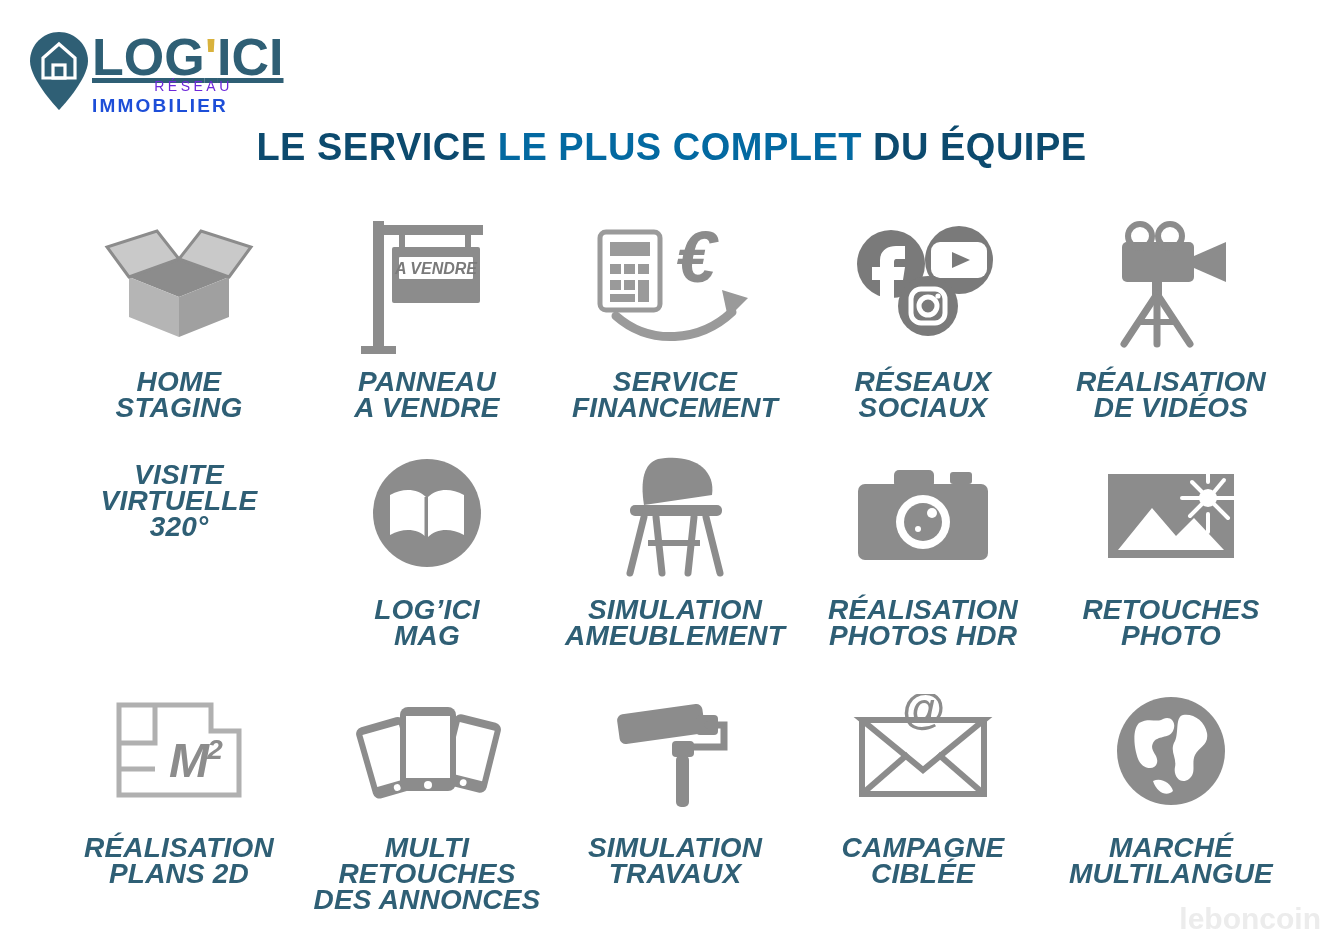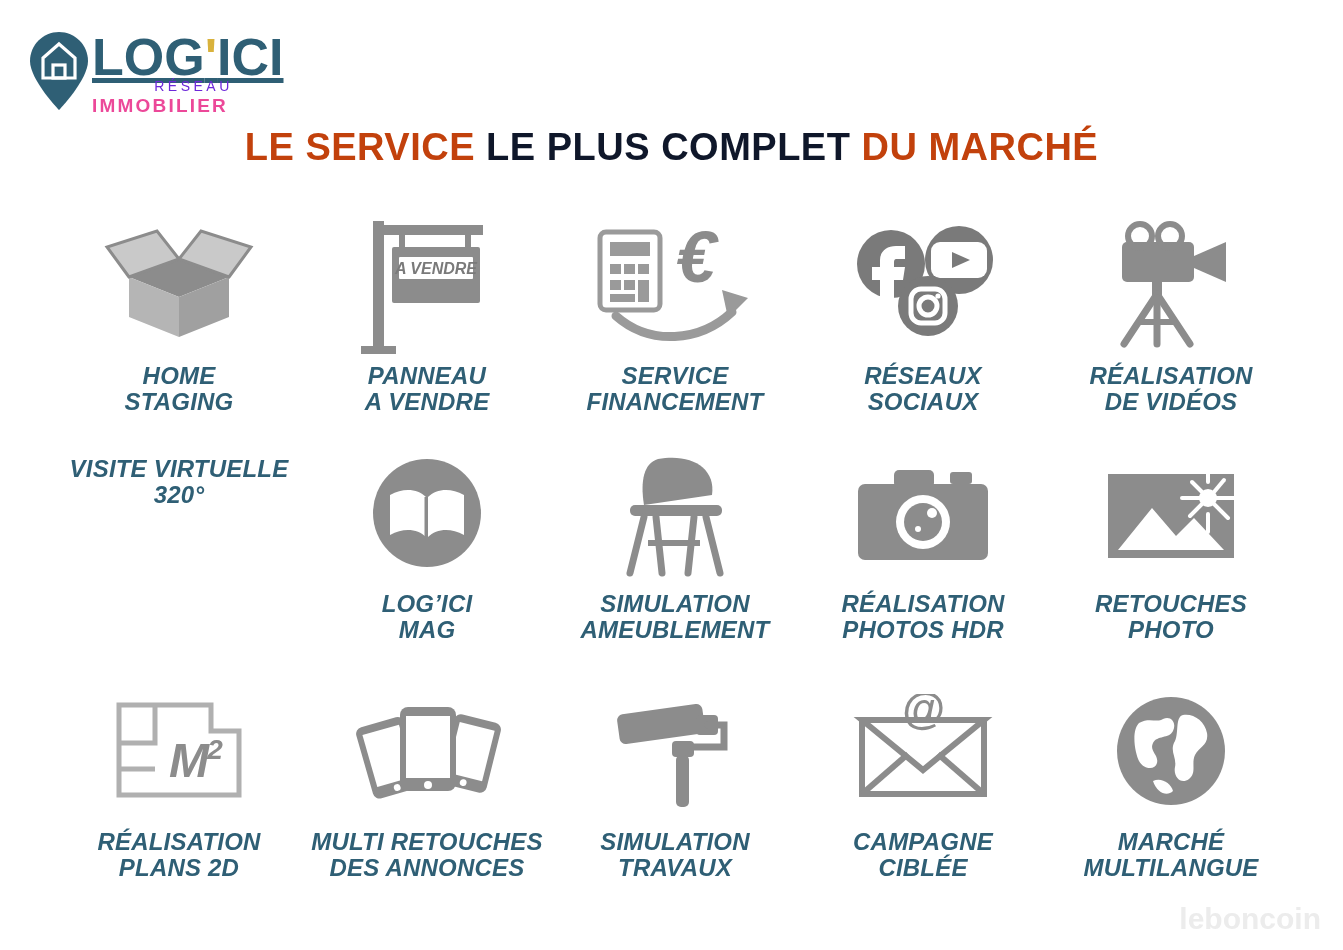--- a/index.html
+++ b/index.html
@@ -52,40 +52,40 @@
     font-size: 14px;
     color: #6d28d9;
     letter-spacing: 3.5px;
     text-align: center;
     width: 203px;
     margin-top: -6px;
     font-weight: normal;
   }
   .logo-sub2 {
     font-size: 19px;
-    color: #ec4899;
+    color: #1d4ed8;
     letter-spacing: 2.2px;
     font-weight: bold;
     margin-top: 1px;
   }
 
   
   .title {
     position: absolute;
     top: 126px;
     left: 0;
     width: 1343px;
     text-align: center;
     font-size: 38px;
     font-weight: bold;
     letter-spacing: 0.5px;
     white-space: nowrap;
   }
-  .t-dark { color: #c2410c; }
-  .t-grey { color: #0f172a; }
+  .t-dark { color: #0c4a6e; }
+  .t-grey { color: #0369a1; }
 
   
   .grid {
     position: absolute;
     top: 215px;
     left: 55px;
     width: 1240px;
     display: grid;
     grid-template-columns: repeat(5, 248px);
     grid-template-rows: repeat(3, 233px);
@@ -98,26 +98,26 @@
   }
   .icon-box {
     height: 140px;
     display: flex;
     align-items: center;
     justify-content: center;
   }
   .cell-label {
     text-align: center;
     color: #2f5f75;
-    font-size: 24px;
+    font-size: 28px;
     font-weight: bold;
     line-height: 26px;
     letter-spacing: 0.2px;
     white-space: pre-line;
-    margin-top: 8px;
+    margin-top: 14px;
   }
   
   .grid .cell:nth-child(n+6):nth-child(-n+10) .icon-box { height: 135px; }
   .grid .cell:nth-child(n+11) .icon-box { height: 140px; }
 
   
   .watermark {
     position: absolute;
     right: 22px;
     bottom: 14px;
@@ -141,21 +141,21 @@
       <rect x="23" y="33" width="12" height="13" fill="none" stroke="#ffffff" stroke-width="3.2"></rect>
     </svg>
   </div>
   <div class="logo-text">
     <div class="logo-main"><span>LOG</span><span class="apo">'</span><span>ICI</span></div>
     <div class="logo-sub1">RÉSEAU</div>
     <div class="logo-sub2">IMMOBILIER</div>
   </div>
 </div>
 
-<div class="title"><span class="t-dark">LE SERVICE </span><span class="t-grey">LE PLUS COMPLET </span><span class="t-dark">DU MARCHÉ</span></div>
+<div class="title"><span class="t-dark">LE SERVICE </span><span class="t-grey">LE PLUS COMPLET </span><span class="t-dark">DU ÉQUIPE</span></div>
 
 <div class="grid">
 
   <div class="cell">
     <div class="icon-box">
       <svg width="160" height="120" viewBox="0 0 160 120">
         <polygon points="30,52 80,72 130,52 80,34" fill="#8c8c8c"></polygon>
         <polygon points="30,52 80,72 80,112 30,92" fill="#b5b5b5"></polygon>
         <polygon points="130,52 80,72 80,112 130,92" fill="#a0a0a0"></polygon>
         <polygon points="30,52 8,22 58,6 80,34" fill="#c9c9c9" stroke="#8c8c8c" stroke-width="3"></polygon>

